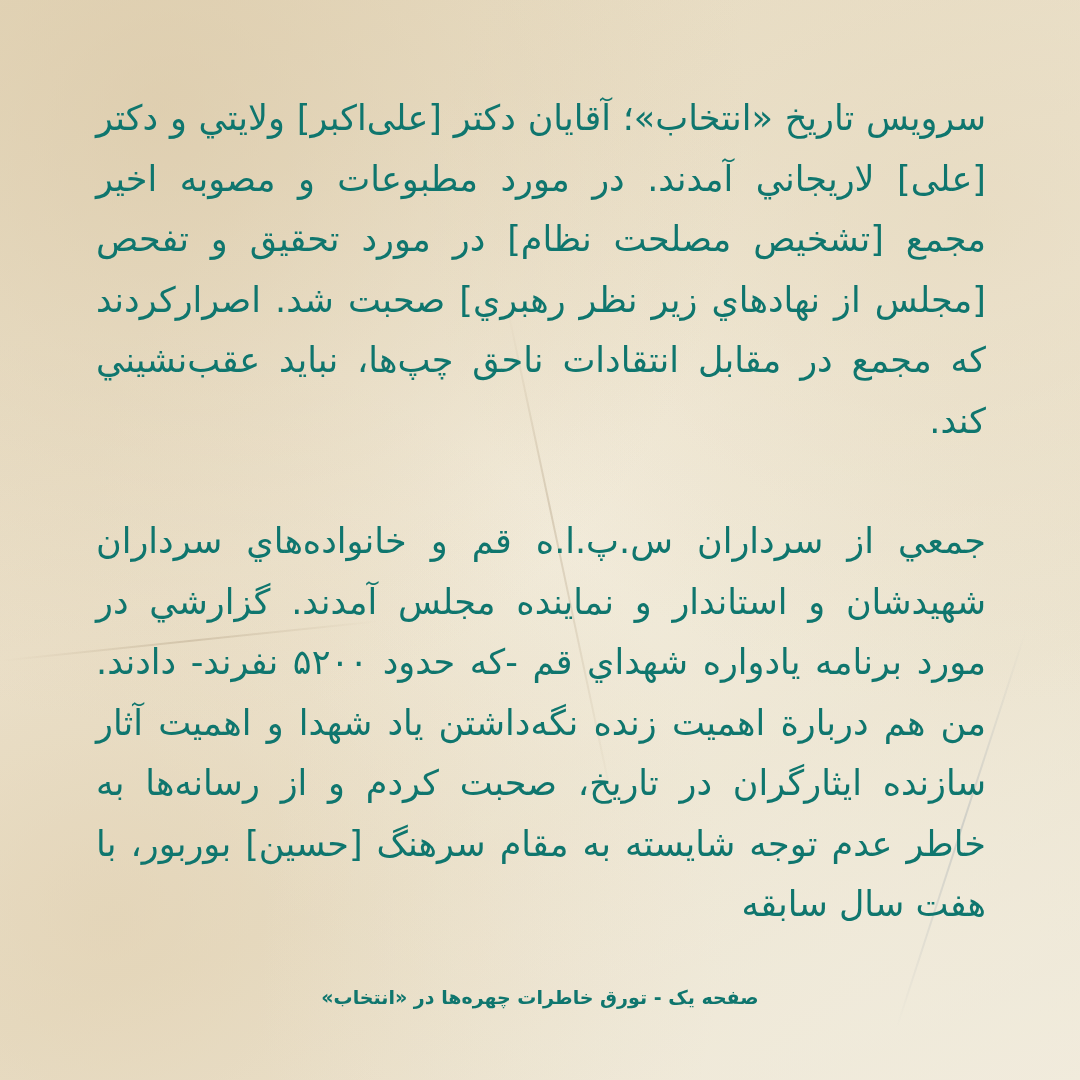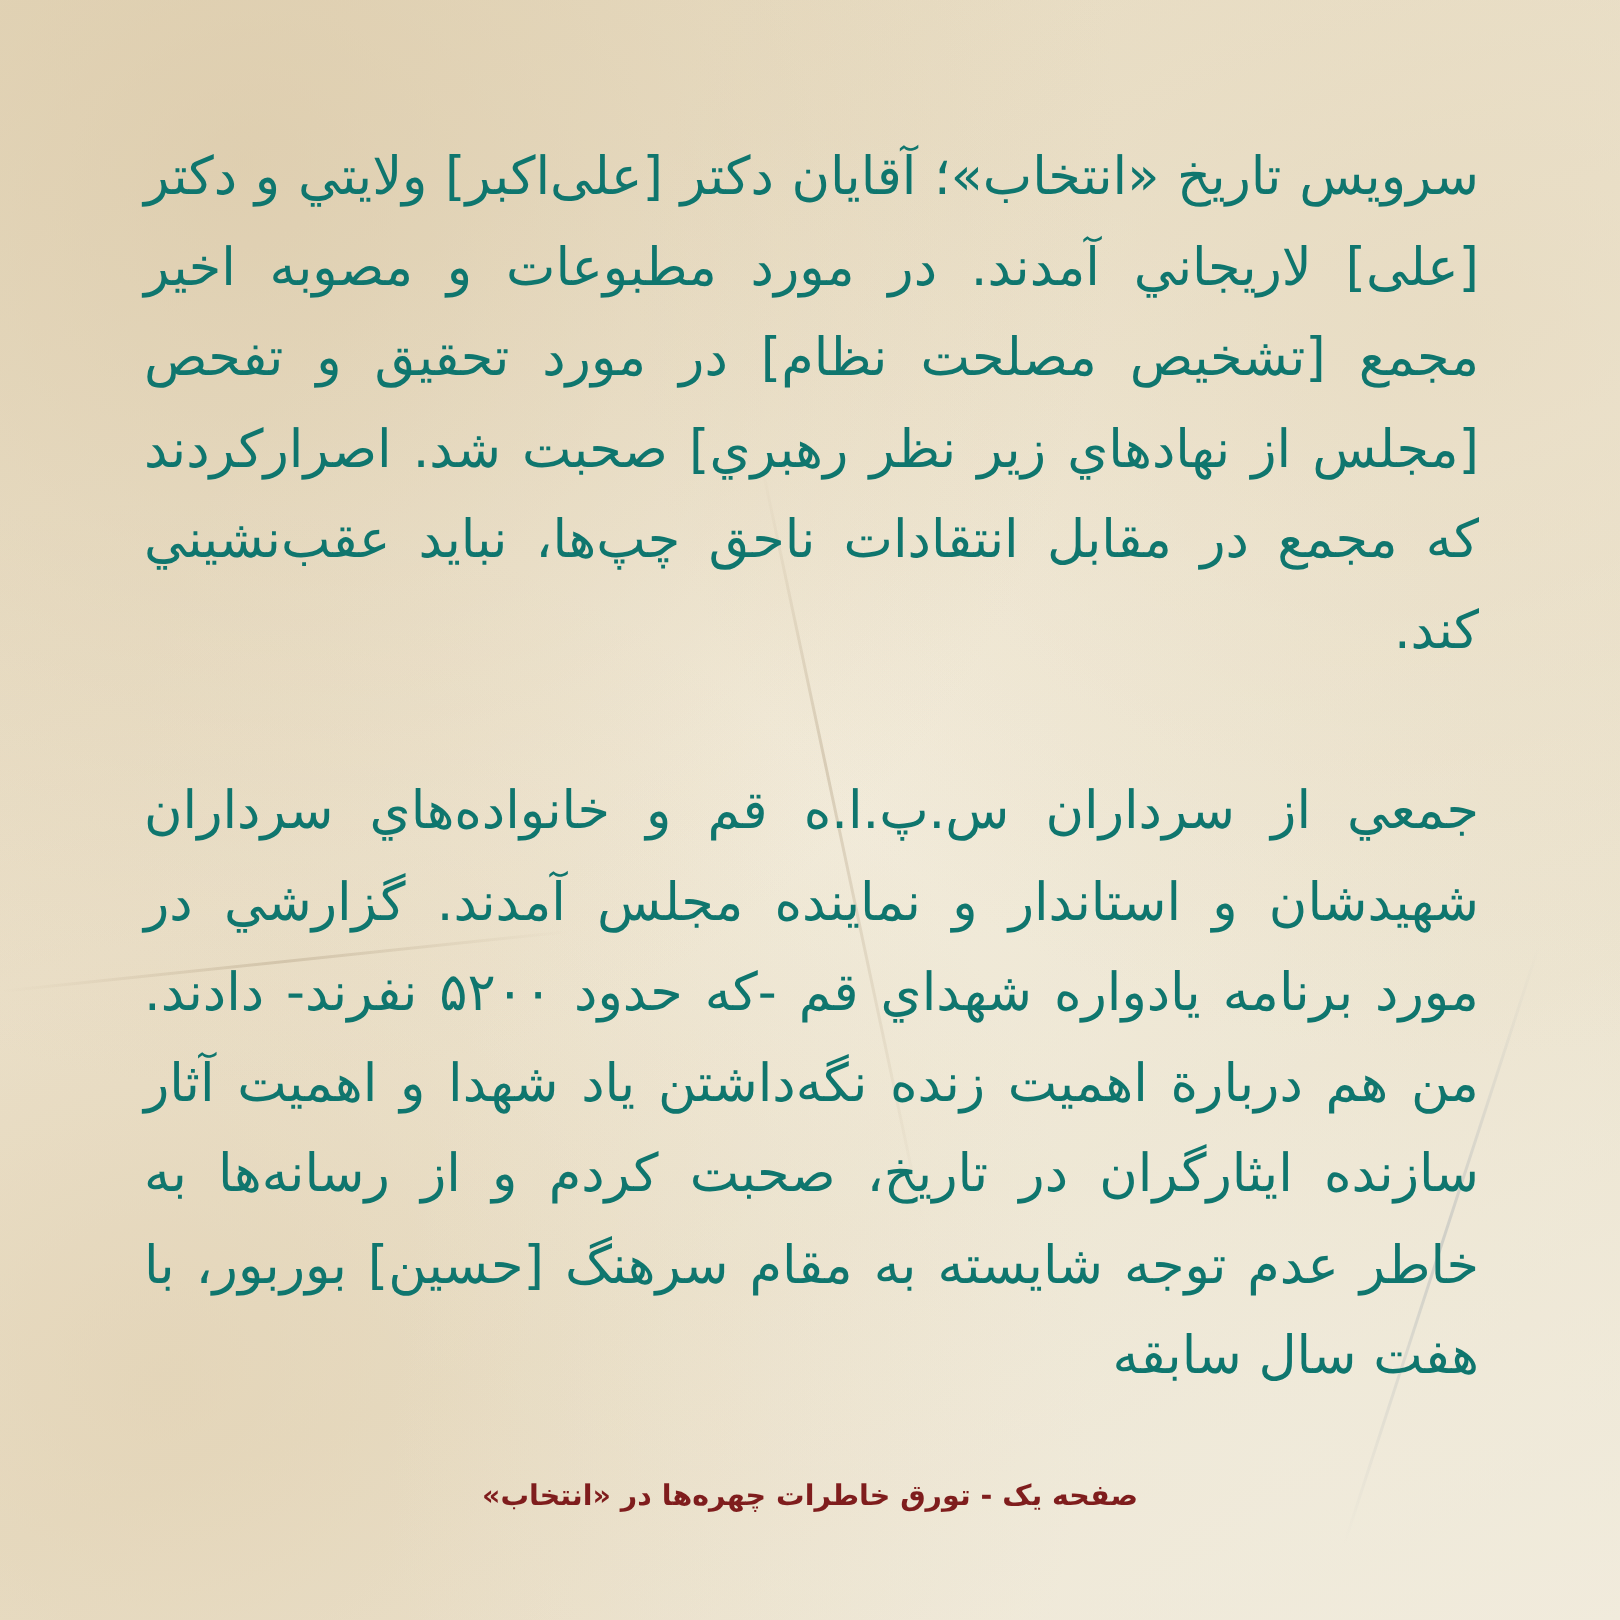--- a/index.html
+++ b/index.html
@@ -62,21 +62,21 @@
     .footer {
       position: absolute;
       left: 0;
       width: 1080px;
       top: 986px;
       text-align: center;
       direction: rtl;
       font-family: "DejaVu Sans", sans-serif;
       font-size: 19px;
       font-weight: bold;
-      color: #7f1d1d;
+      color: #0f766e;
     }
   </style>
 </head>
 <body>
 
 <div class="paper-crease crease-1"></div>
 <div class="paper-crease crease-2"></div>
 <div class="paper-crease crease-3"></div>
 
 <main class="page">

